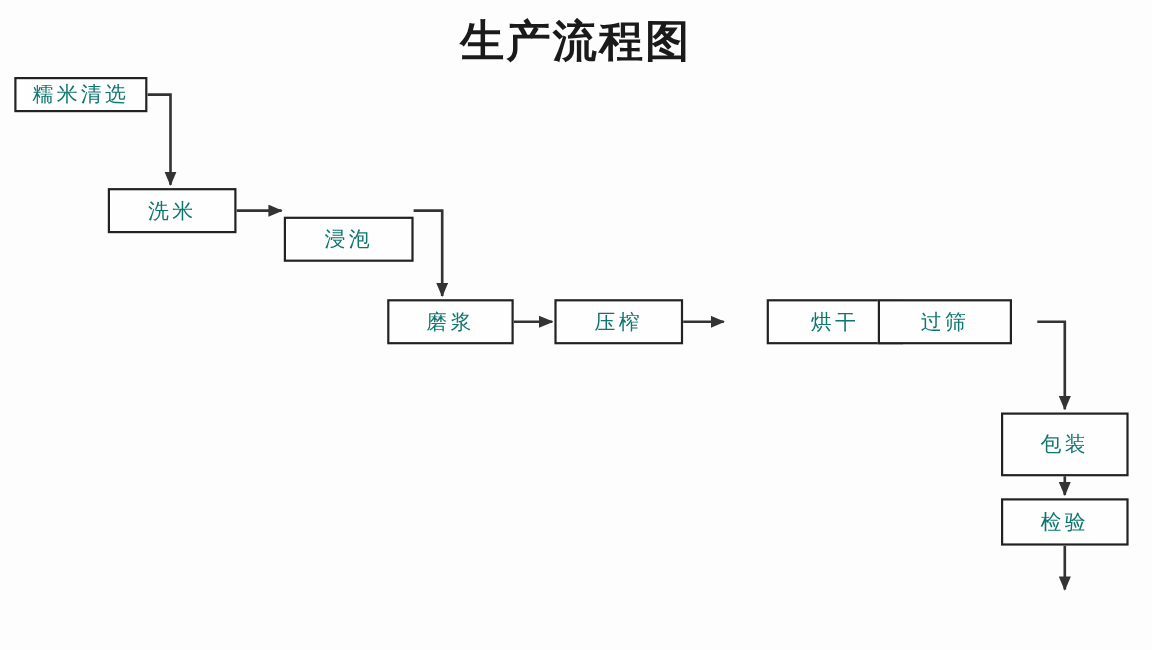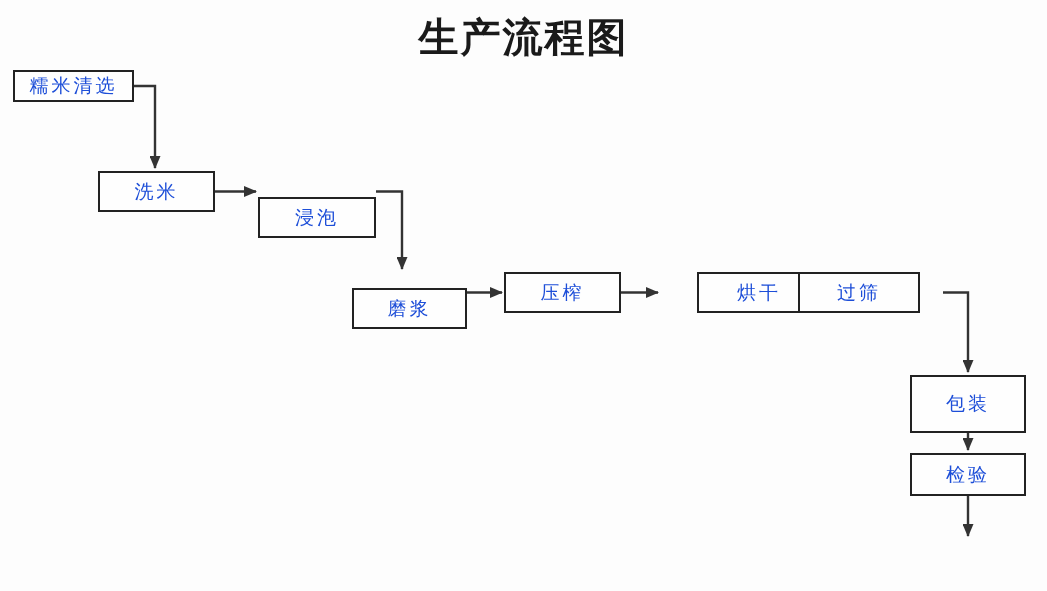--- a/index.html
+++ b/index.html
@@ -43,29 +43,29 @@
     position: absolute;
     box-sizing: border-box;
     border: 2.5px solid #222222;
     background: #fefefe;
     display: flex;
     align-items: center;
     justify-content: center;
   }
   .node-label {
     font-size: 19px;
-    color: #1d4ed8;
+    color: #0f766e;
     letter-spacing: 3px;
     white-space: nowrap;
   }
   
   .n-rice-cleaning { left: 13px;  top: 70px;  width: 121px; height: 32px; }
   .n-rice-washing  { left: 98px;  top: 171px; width: 117px; height: 41px; }
   .n-soaking       { left: 258px; top: 171px; width: 118px; height: 41px; margin-top: 26px; }
-  .n-grinding      { left: 352px; top: 272px; width: 115px; height: 41px; margin-top: 16px; }
+  .n-grinding      { left: 352px; top: 272px; width: 115px; height: 41px; }
   .n-pressing      { left: 504px; top: 272px; width: 117px; height: 41px; text-align: right; }
   .n-drying        { left: 697px; top: 272px; width: 124px; height: 41px; }
   .n-sieving       { left: 798px; top: 272px; width: 122px; height: 41px; }
   .n-packaging     { left: 910px; top: 375px; width: 116px; height: 58px; }
   .n-inspection    { left: 910px; top: 453px; width: 116px; height: 43px; }
   .n-warehousing   { left: 910px; top: 539px; width: 116px; height: 43px; }
 </style>
 </head>
 <body>
 

